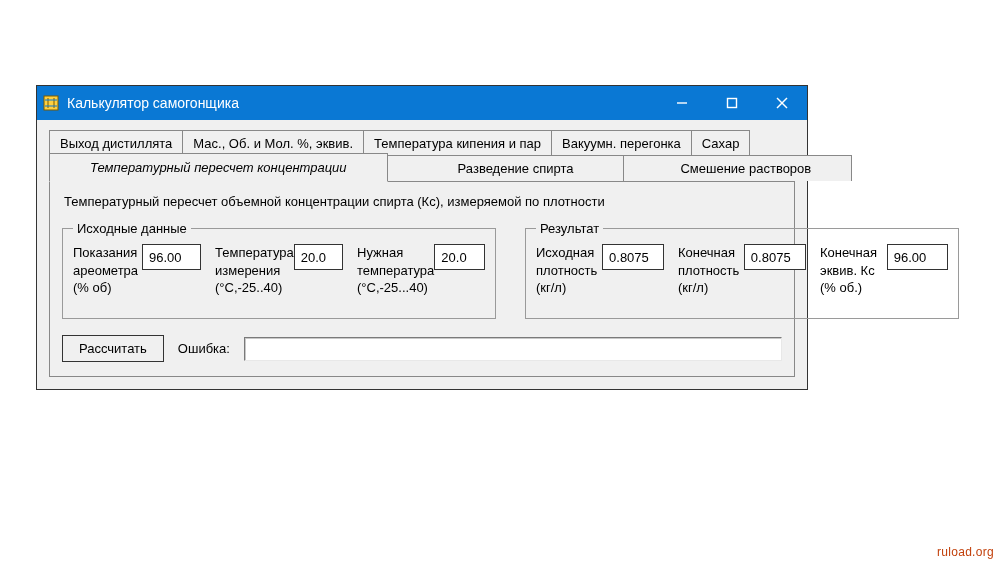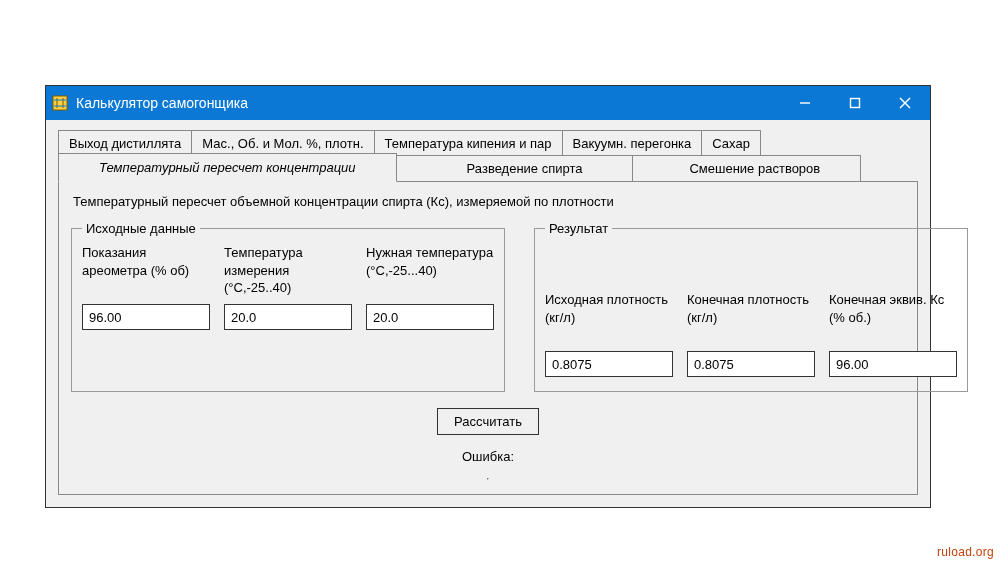--- a/index.html
+++ b/index.html
@@ -10,22 +10,22 @@
     font-family: Tahoma, Arial, sans-serif;
     font-size: 13px;
     color: #000;
     width: 1000px;
     height: 563px;
     position: relative;
   }
   .outer-frame {
     position: absolute;
     top: 85px;
-    left: 45px;
-    width: 886px;
+    left: 36px;
+    width: 772px;
     border: 1px solid #333;
   }
   .titlebar {
     background: #0a78d4;
     height: 34px;
     display: flex;
     align-items: center;
     color: #fff;
     font-size: 14px;
   }
@@ -94,43 +94,42 @@
   fieldset.groupbox {
     border: 1px solid #9a9a9a;
     padding: 8px 10px 14px 10px;
     margin: 0;
   }
   fieldset.groupbox legend {
     padding: 0 4px;
     font-size: 13px;
   }
   .cols-row { display: flex; gap: 14px; }
-  .field-col { display: flex; flex-direction: column; width: 128px; }
-  .result-col { width: 128px; margin-top: 47px; }
+  .field-col { display: flex; width: 128px; }
+  .result-col { width: 128px; }
   .field-label {
     min-height: 54px;
     line-height: 1.35;
     margin-bottom: 6px;
   }
   input.val {
     width: 100%;
     height: 26px;
     border: 1px solid #333;
     background: #fff;
     font-family: inherit;
     font-size: 13px;
     padding: 12px 6px;
   }
 
   .bottom-row {
     display: flex;
     align-items: center;
     gap: 14px;
     margin-top: 16px;
-    flex-direction: column;
   }
   button.calc-btn {
     border: 1px solid #333;
     background: #f0f0f0;
     font-family: inherit;
     font-size: 13px;
     padding: 5px 16px;
     cursor: pointer;
   }
   .err-label { }
@@ -188,21 +187,21 @@
           </svg>
       </div>
     </div>
   </div>
 
   <div class="client-area">
     <div class="tabstrip">
 
       <div class="tab-row back">
         <div class="tab">Выход дистиллята</div>
-        <div class="tab">Мас., Об. и Мол. %, плотн.</div>
+        <div class="tab">Мас., Об. и Мол. %, эквив.</div>
         <div class="tab">Температура кипения и пар</div>
         <div class="tab">Вакуумн. перегонка</div>
         <div class="tab">Сахар</div>
       </div>
 
       <div class="tab-row front">
         <div class="tab active" style="flex:0 0 auto; padding-left:40px; padding-right:40px;">Температурный пересчет концентрации</div>
         <div class="tab" style="flex:0 0 auto; padding-left:70px; padding-right:50px;">Разведение спирта</div>
         <div class="tab" style="flex:0 0 auto; padding-left:56px; padding-right:40px;">Смешение растворов</div>
       </div>

